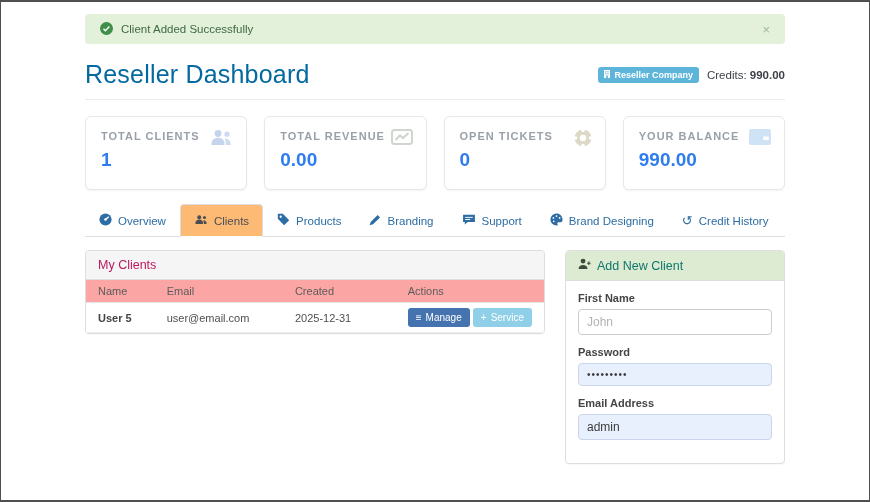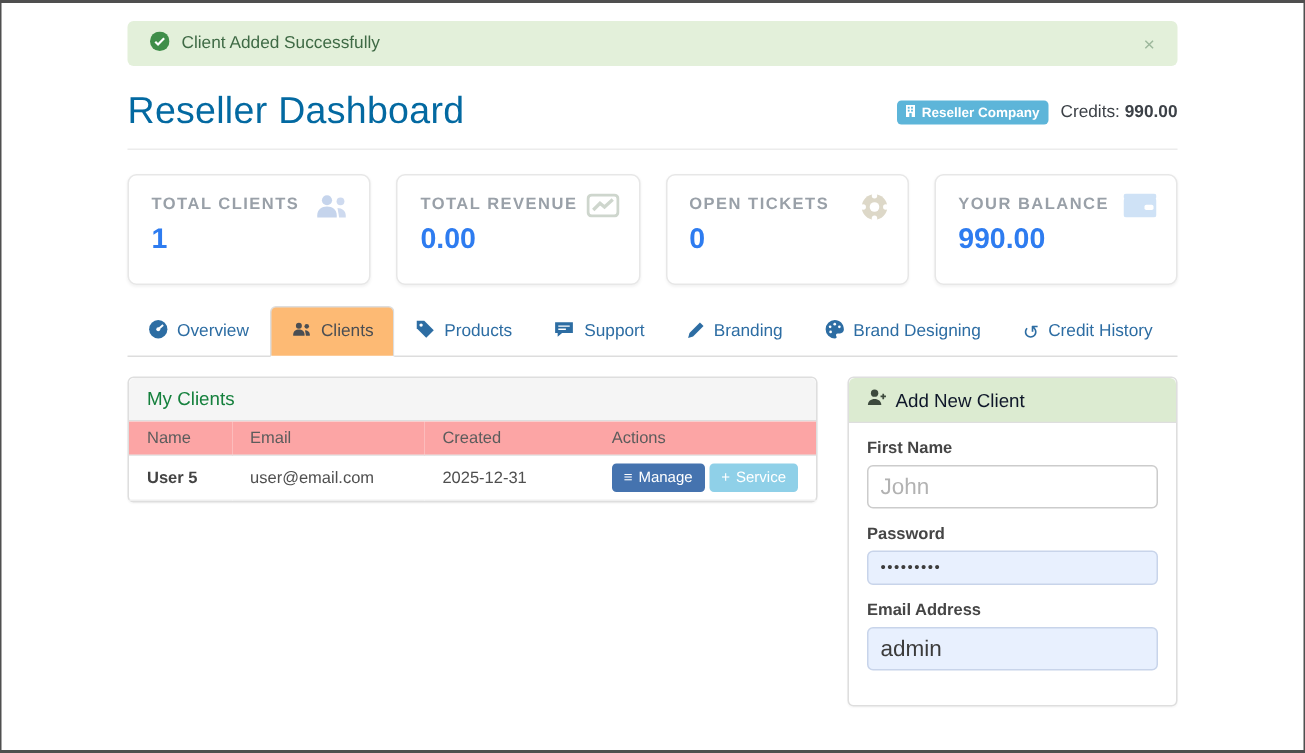--- a/index.html
+++ b/index.html
@@ -55,23 +55,23 @@
   .tab.active { background:#fdba74; color:#4a4e53; border-color:#ddd #ddd #fff; }
 
   
   .content { display:flex; gap:20px; margin-top:13px; align-items:flex-start; }
 
   .panel { background:#fff; border:1px solid #dedede; border-radius:4px; box-shadow:0 1px 1px rgba(0,0,0,.03); }
   .panel-left { width:460px; }
   .panel-right { width:220px; }
   .panel-header {
     background:#f5f5f5; border-bottom:1px solid #dedede; border-radius:4px 4px 0 0;
-    padding:7px 12px; font-size:12.5px; color:#15803d;
-  }
-  .panel-header.green { background:#dcebd1; color:#0f172a; display:flex; align-items:center; gap:6px; }
+    padding:7px 12px; font-size:12.5px; color:#be185d;
+  }
+  .panel-header.green { background:#dcebd1; color:#0f766e; display:flex; align-items:center; gap:6px; }
 
   
   table { width:100%; border-collapse:collapse; font-size:11px; }
   thead th {
     text-align:left; font-weight:400; color:#5c5c5c; background:#fca5a5;
     padding:5px 12px; border-bottom:1px solid #e6e6e6;
   }
   thead th:last-child { text-align:left; }
   tbody td { padding:5px 12px; color:#4f4f4f; border-bottom:1px solid #efefef; }
   td.name { font-weight:bold; color:#434343; }
@@ -83,21 +83,21 @@
   }
   .btn-manage { background:#4573af; }
   .btn-service { background:#8fd0e8; }
 
   
   .form-body { padding:11px 12px 12px; }
   .form-label { display:block; font-size:11px; font-weight:bold; color:#454545; margin:0 0 5px; }
   .form-group { margin-bottom:11px; }
   .form-input {
     width:100%; border:1px solid #ccc; border-radius:4px; padding:5px 8px;
-    font-size:15px; color:#3c3c3c; font-family:"Liberation Sans", sans-serif;
+    font-size:12px; color:#3c3c3c; font-family:"Liberation Sans", sans-serif;
     background:#fff; outline:none;
   }
   .form-input::placeholder { color:#b2b2b2; }
   .form-input.autofill { background:#e8f0fe; border-color:#c8d4ea; }
   .form-input.password { font-size:10px; letter-spacing:1px; }
 
   .ic { display:inline-block; vertical-align:middle; }
 </style>
 </head>
 <body>
@@ -217,34 +217,34 @@
         <span class="ic">
           <svg width="13" height="13" viewBox="0 0 16 16">
               <path d="M1 1h6.2L15 8.8 8.8 15 1 7.2z" fill="currentColor"></path>
               <circle cx="4.6" cy="4.6" r="1.4" fill="#fff"></circle>
             </svg>
         </span>
         <span>Products</span>
       </div>
       <div class="tab">
         <span class="ic">
+          <svg width="12" height="12" viewBox="0 0 16 16">
+              <path d="M1 15l1.2-4.4L11.5 1.3l3.2 3.2-9.3 9.3z" fill="currentColor"></path>
+            </svg>
+        </span>
+        <span>Branding</span>
+      </div>
+      <div class="tab">
+        <span class="ic">
           <svg width="14" height="11" viewBox="0 0 16 13">
               <path d="M1 1h14v8.5H6.5L3 12.5V9.5H1z" fill="currentColor"></path>
               <path d="M3.5 4h9M3.5 6.5h6" stroke="#fff" stroke-width="1.1"></path>
             </svg>
         </span>
         <span>Support</span>
-      </div>
-      <div class="tab">
-        <span class="ic">
-          <svg width="12" height="12" viewBox="0 0 16 16">
-              <path d="M1 15l1.2-4.4L11.5 1.3l3.2 3.2-9.3 9.3z" fill="currentColor"></path>
-            </svg>
-        </span>
-        <span>Branding</span>
       </div>
       <div class="tab">
         <span class="ic">
           <svg width="13" height="13" viewBox="0 0 16 16">
               <path d="M8 .5a7.5 7.5 0 100 15c1.5 0 1.9-1 1.3-1.8-.7-1-.2-2.2 1.2-2.2h1.8c1.8 0 3.2-1.3 3.2-3.2C15.5 3.6 12.1.5 8 .5z" fill="currentColor"></path>
               <circle cx="4.2" cy="6" r="1.1" fill="#fff"></circle>
               <circle cx="8" cy="3.8" r="1.1" fill="#fff"></circle>
               <circle cx="11.8" cy="6" r="1.1" fill="#fff"></circle>
               <circle cx="4.6" cy="10.2" r="1.1" fill="#fff"></circle>
             </svg>

